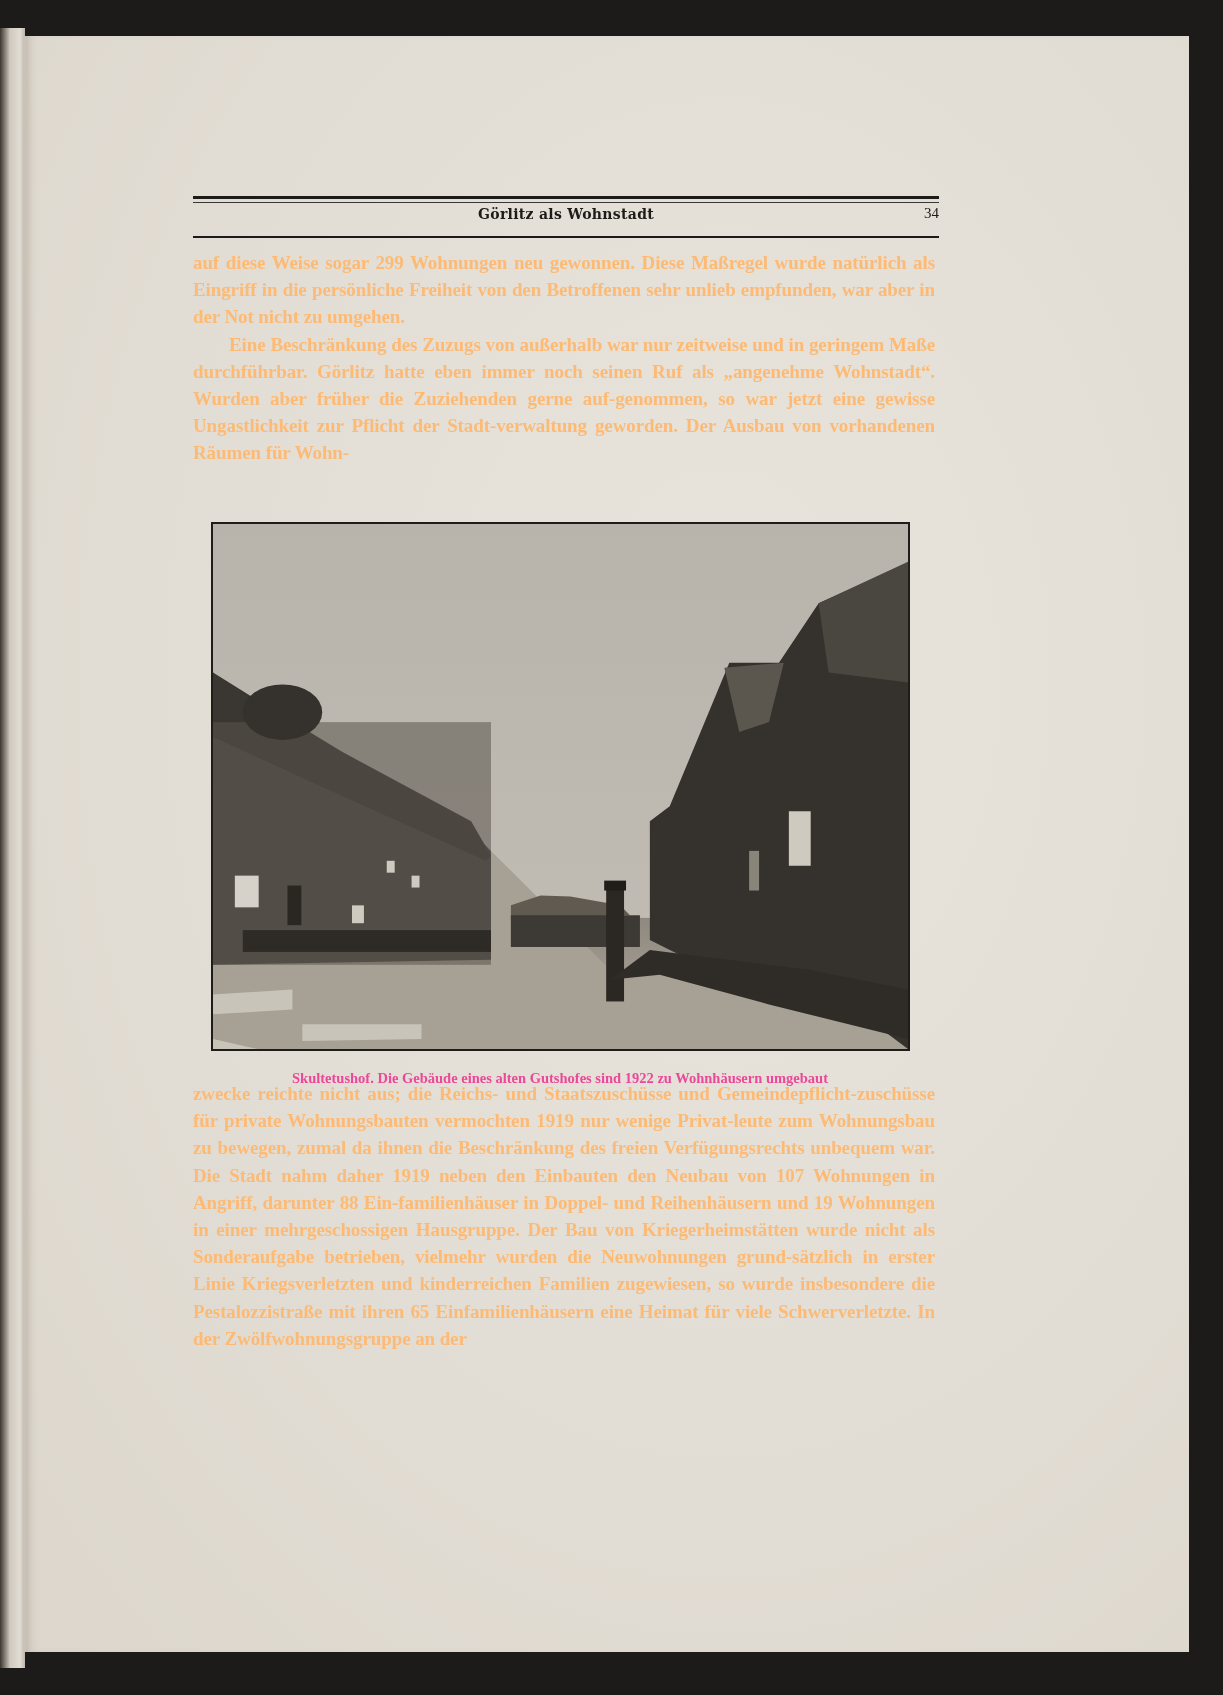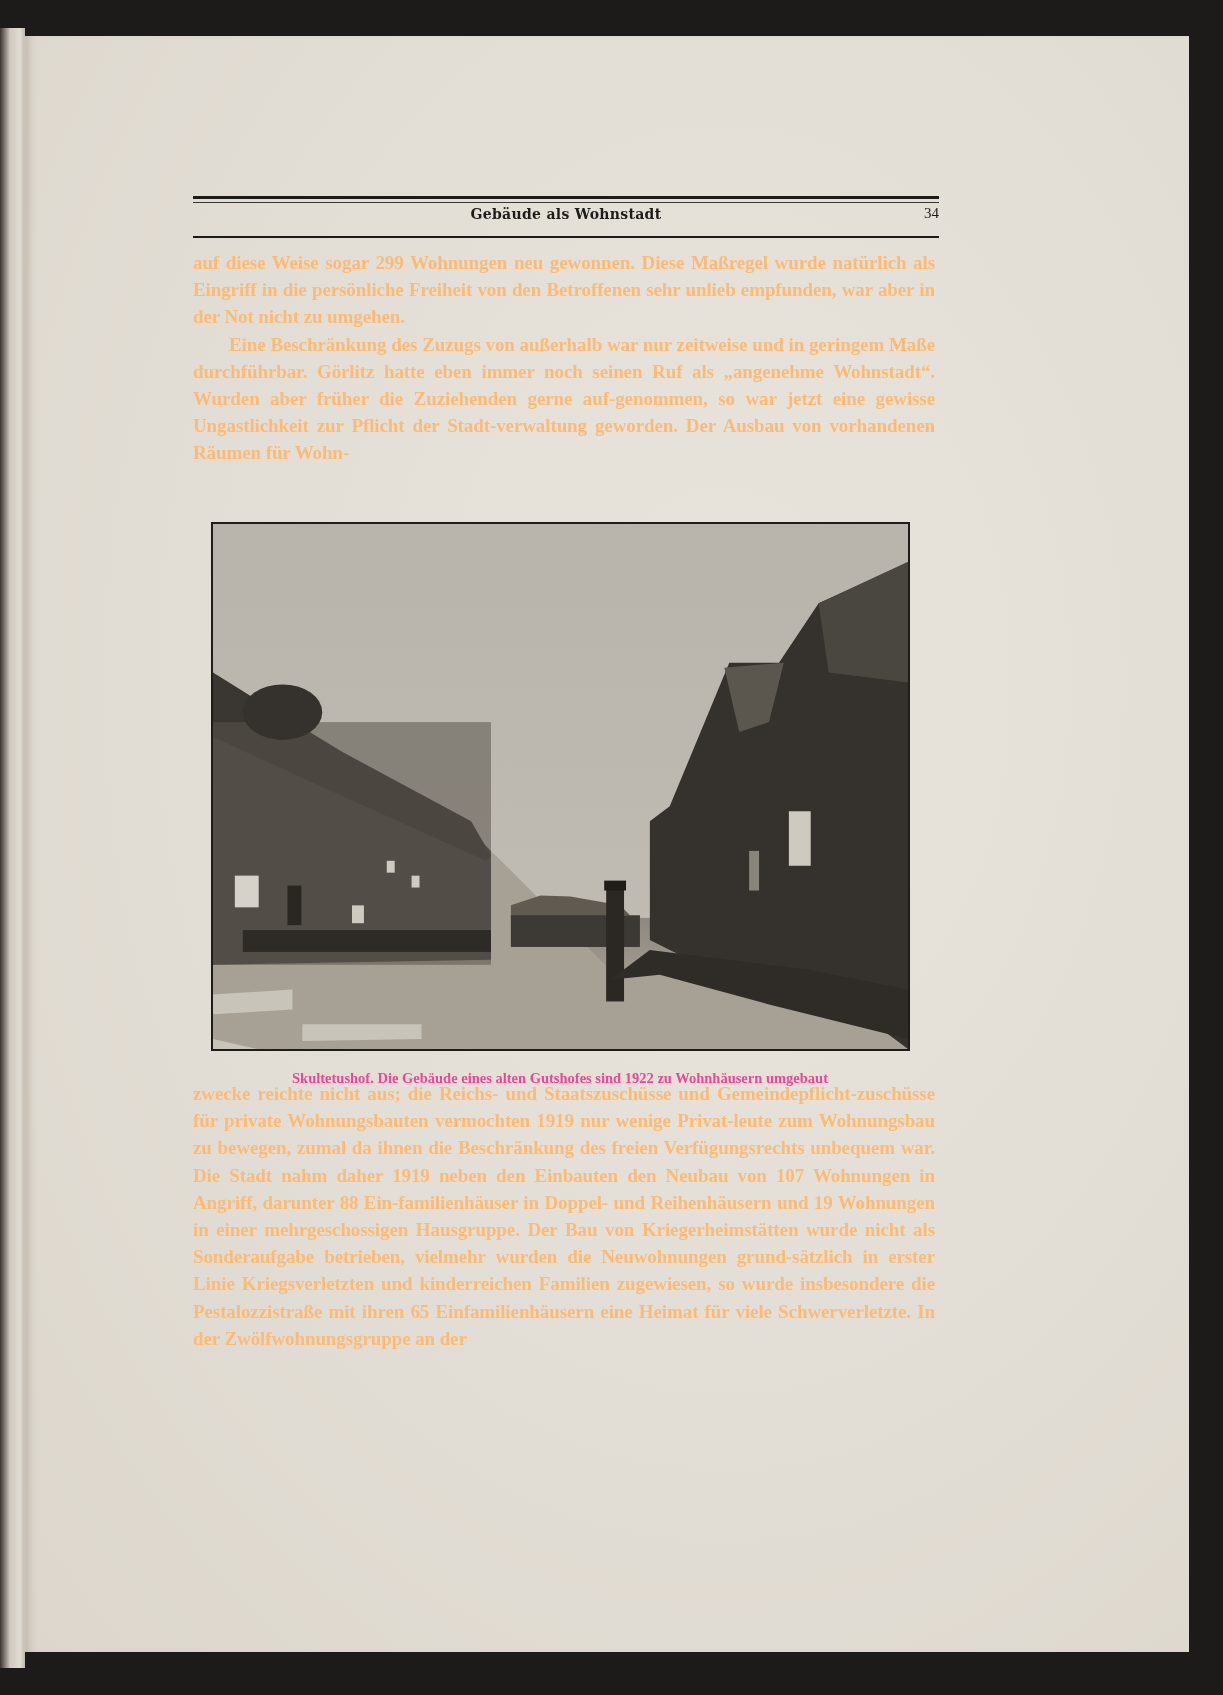--- a/index.html
+++ b/index.html
@@ -54,21 +54,21 @@
 </head>
 <body>
 
 <div class="spine"></div>
 
 <div class="page"></div>
 
 <div class="header">
   <div class="rule-thick" style="top:0"></div>
   <div class="rule-thin" style="top:6px"></div>
-  <div class="running-title">Gebäude als Wohnstadt</div>
+  <div class="running-title">Görlitz als Wohnstadt</div>
   <div class="page-number">34</div>
   <div class="rule-thick" style="top:40px;height:2px"></div>
 </div>
 
 <div class="body-text" style="top:249px">
   <p>auf diese Weise sogar 299 Wohnungen neu gewonnen. Diese Maßregel wurde natürlich als Eingriff in die persönliche Freiheit von den Betroffenen sehr unlieb empfunden, war aber in der Not nicht zu umgehen.</p>
   <p class="indent">Eine Beschränkung des Zuzugs von außerhalb war nur zeitweise und in geringem Maße durchführbar. Görlitz hatte eben immer noch seinen Ruf als „angenehme Wohnstadt“. Wurden aber früher die Zuziehenden gerne auf-genommen, so war jetzt eine gewisse Ungastlichkeit zur Pflicht der Stadt-verwaltung geworden. Der Ausbau von vorhandenen Räumen für Wohn-</p>
 </div>
 
 <div class="figure">

